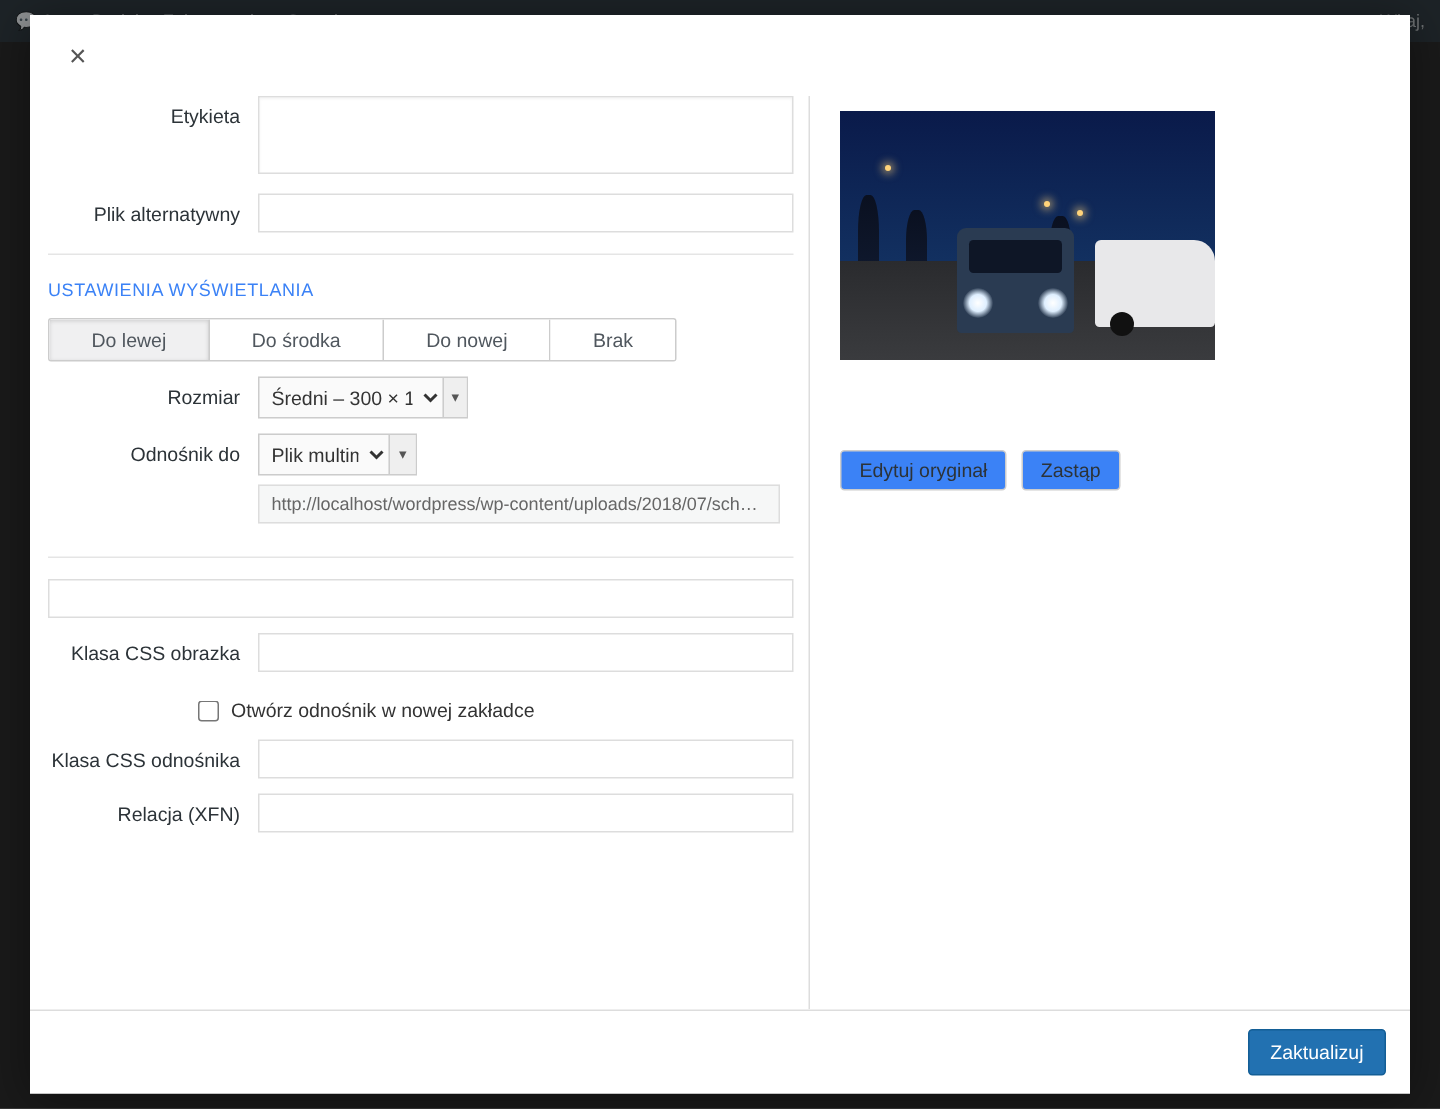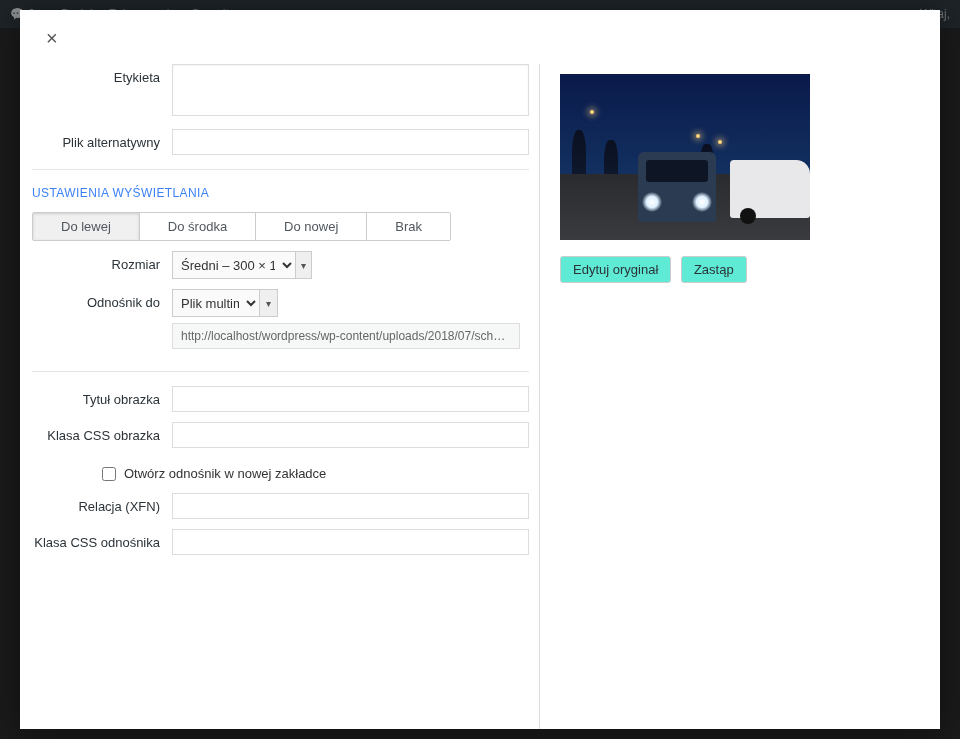--- a/index.html
+++ b/index.html
@@ -70,42 +70,42 @@
   .btn-group button:last-child { border-right: none; }
   .btn-group button.active { background: #f0f0f1; box-shadow: inset 0 1px 3px rgba(0,0,0,.15); }
 
   .url-box {
     margin-left: 140px; margin-top: 6px;
     border: 1px solid #ddd; background: #f6f7f7; padding: 5px 8px; color: #666;
     font-size: 12px; white-space: nowrap; overflow: hidden; text-overflow: ellipsis;
     width: 348px;
   }
 
-  .check-row { display: flex; align-items: center; gap: 8px; margin-left: 70px; margin-bottom: 12px; margin-top: 18px; }
+  .check-row { display: flex; align-items: center; gap: 8px; margin-left: 100px; margin-bottom: 12px; margin-top: 18px; }
   .check-row input { width: 14px; height: 14px; }
 
   .preview {
     width: 250px; height: 166px; background: #0b1a3a; position: relative; overflow: hidden;
     margin-bottom: 16px;
   }
   .sky { position:absolute; inset:0; background: linear-gradient(#0a1a4a 0%, #123060 60%, #1c3565 100%); }
   .ground { position:absolute; left:0; right:0; bottom:0; height:40%; background: linear-gradient(#2a2b2e, #3a3b3e); }
   .van-white { position:absolute; right:0; bottom:22px; width:80px; height:58px; background:#e8e8ea; border-radius:4px 14px 3px 3px; }
   .van-white::after{content:"";position:absolute;bottom:-6px;left:10px;width:16px;height:16px;background:#111;border-radius:50%;}
   .van-blue { position:absolute; left:78px; bottom:18px; width:78px; height:70px; background:#2a3b52; border-radius:6px 6px 3px 3px; }
   .van-blue .wind { position:absolute; top:8px; left:8px; right:8px; height:22px; background:#0e1626; border-radius:3px; }
   .headL,.headR{ position:absolute; bottom:10px; width:20px; height:20px; border-radius:50%;
     background: radial-gradient(circle,#fff 0%,#dfefff 40%, rgba(255,255,255,0) 72%); filter: blur(.4px);}
   .headL{left:4px;} .headR{right:4px;}
   .lamp { position:absolute; width:4px; height:4px; background:#ffd37a; border-radius:50%; box-shadow:0 0 6px 2px rgba(255,210,120,.6);}
   .tree { position:absolute; bottom:50px; width:14px; height:60px; background: linear-gradient(#0a1020, #101a30); border-radius: 40% 40% 20% 20%; }
 
   .btn {
-    display:inline-block; border:1px solid #ccc; background:#5eead4; color:#2c3338;
-    padding: 5px 12px; font-size: 13px; border-radius: 3px; cursor:pointer;
+    display:inline-block; border:1px solid #ccc; background:#3b82f6; color:#2c3338;
+    padding: 5px 12px; font-size: 13px; border-radius: 3px; cursor:pointer;margin-top:44px;
   }
   .btn + .btn { margin-left: 6px; }
 
   .modal-footer {
     border-top: 1px solid #ddd; padding: 12px 16px; display:flex; justify-content:flex-end;
     background: #fff;
   }
   .btn-primary {
     background: #2271b1; border:1px solid #135e96; color:#fff; padding:7px 14px;
     border-radius:3px; font-size:13px; cursor:pointer;
@@ -175,41 +175,40 @@
             <span class="dd">▾</span>
           </div>
         </div>
       </div>
       <div class="url-box">http://localhost/wordpress/wp-content/uploads/2018/07/schemat2015_102.</div>
 
       <div class="hr" style="margin-top:22px;"></div>
 
 
       <div class="form-row">
-        <label>Tytuł obrazka</label>
         <div class="ctrl"><input type="text" style=""></div>
       </div>
 
       <div class="form-row">
         <label>Klasa CSS obrazka</label>
         <div class="ctrl"><input type="text" style=""></div>
       </div>
 
       <div class="check-row">
         <input type="checkbox" style="">
         <span>Otwórz odnośnik w nowej zakładce</span>
       </div>
 
       <div class="form-row">
+        <label>Klasa CSS odnośnika</label>
+        <div class="ctrl"><input type="text" style=""></div>
+      </div>
+
+      <div class="form-row">
         <label>Relacja (XFN)</label>
-        <div class="ctrl"><input type="text" style=""></div>
-      </div>
-
-      <div class="form-row">
-        <label>Klasa CSS odnośnika</label>
         <div class="ctrl"><input type="text" style=""></div>
       </div>
     </div>
 
     <div class="right-col">
       <div class="preview">
         <div class="sky"></div>
         <div class="tree" style="left:12px;"></div>
         <div class="tree" style="left:44px; height:50px;"></div>
         <div class="tree" style="right:96px; height:46px;"></div>
@@ -224,13 +223,16 @@
             <div class="headR"></div>
           </div>
       </div>
       <div>
         <span class="btn">Edytuj oryginał</span>
         <span class="btn">Zastąp</span>
       </div>
     </div>
   </div>
 
+  <div class="modal-footer">
+    <button class="btn-primary">Zaktualizuj</button>
+  </div>
 </div>
 
 </body></html>

